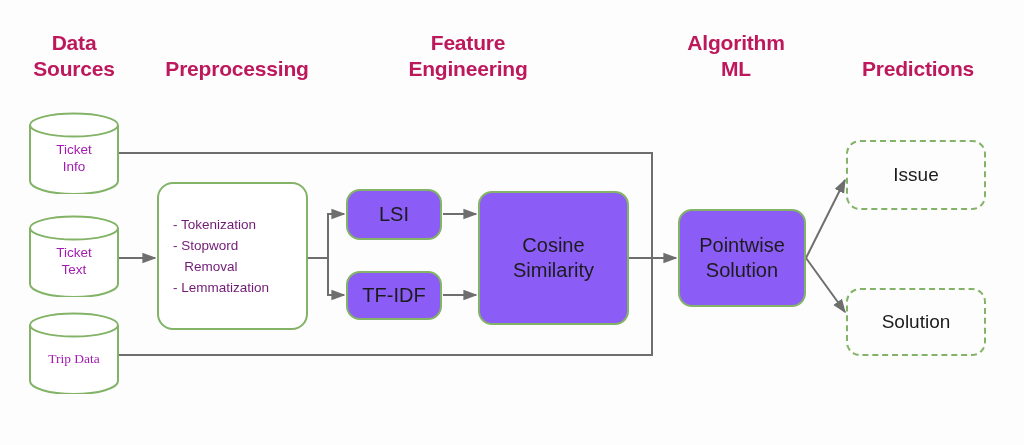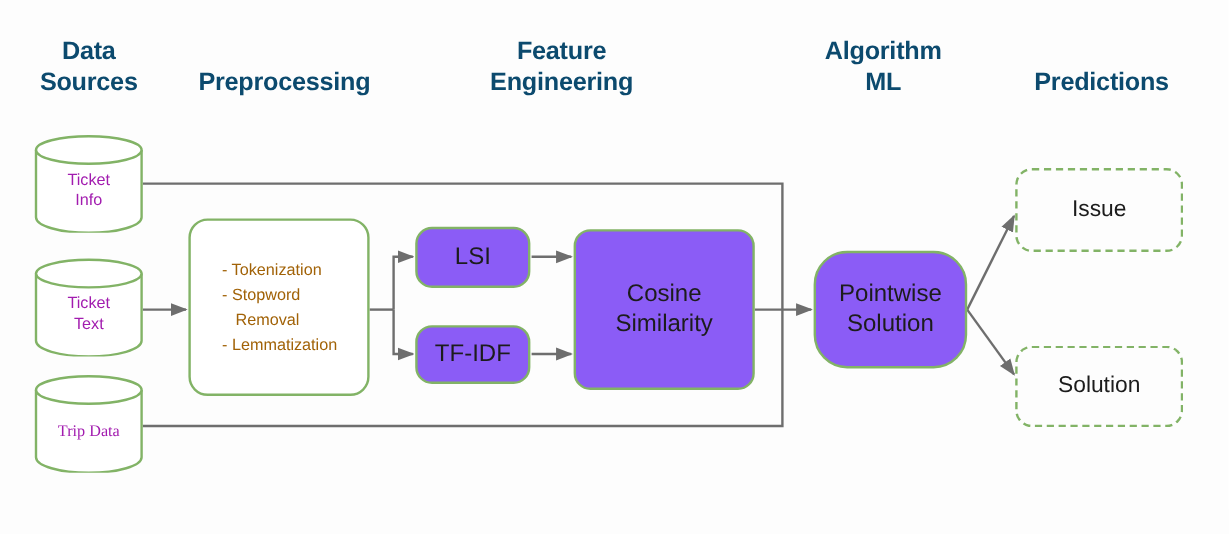--- a/index.html
+++ b/index.html
@@ -21,21 +21,21 @@
     top: 0;
     width: 1024px;
     height: 445px;
   }
   .col-header {
     position: absolute;
     text-align: center;
     font-weight: bold;
     font-size: 21px;
     line-height: 26px;
-    color: #0c4a6e;
+    color: #be185d;
     letter-spacing: -0.2px;
   }
   .node {
     position: absolute;
     box-sizing: border-box;
     display: flex;
     align-items: center;
     justify-content: center;
     text-align: center;
     color: #1c1c1c;
@@ -69,26 +69,26 @@
   .preproc-box {
     position: absolute;
     box-sizing: border-box;
     border: 2px solid #82b366;
     border-radius: 16px;
     background: #ffffff;
     display: flex;
     align-items: center;
   }
   .preproc-list {
-    margin: 12px;
+    margin: 0;
     padding: 0 0 0 14px;
     list-style: none;
     font-size: 13.5px;
     line-height: 21px;
-    color: #a16207;
+    color: #701a75;
   }
   .preproc-list li {
     white-space: pre;
   }
 </style>
 </head>
 <body>
 
 <div id="canvas">
 
@@ -194,21 +194,21 @@
     <span>TF-IDF</span>
   </div>
 
   <div class="node rounded-node" style="left:478px; top:191px; width:151px; height:134px;">
     <div>
       <div>Cosine</div>
       <div>Similarity</div>
     </div>
   </div>
 
-  <div class="node rounded-node" style="left:678px; top:209px; width:128px; height:98px;border-radius:28px;">
+  <div class="node rounded-node" style="left:678px; top:209px; width:128px; height:98px;">
     <div>
       <div>Pointwise</div>
       <div>Solution</div>
     </div>
   </div>
 
   <div class="node dashed-node" style="left:846px; top:140px; width:140px; height:70px;">
     <span>Issue</span>
   </div>
 

